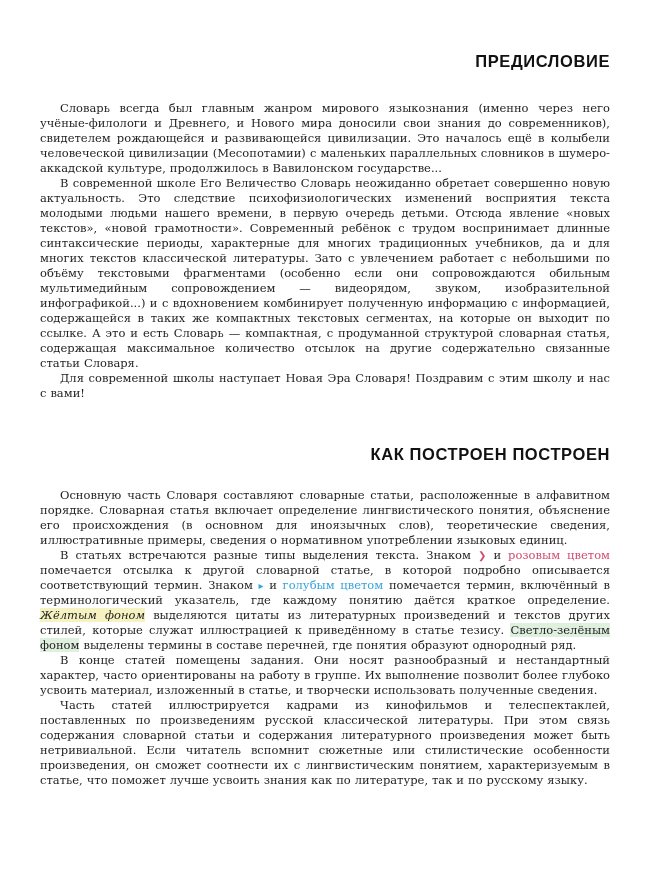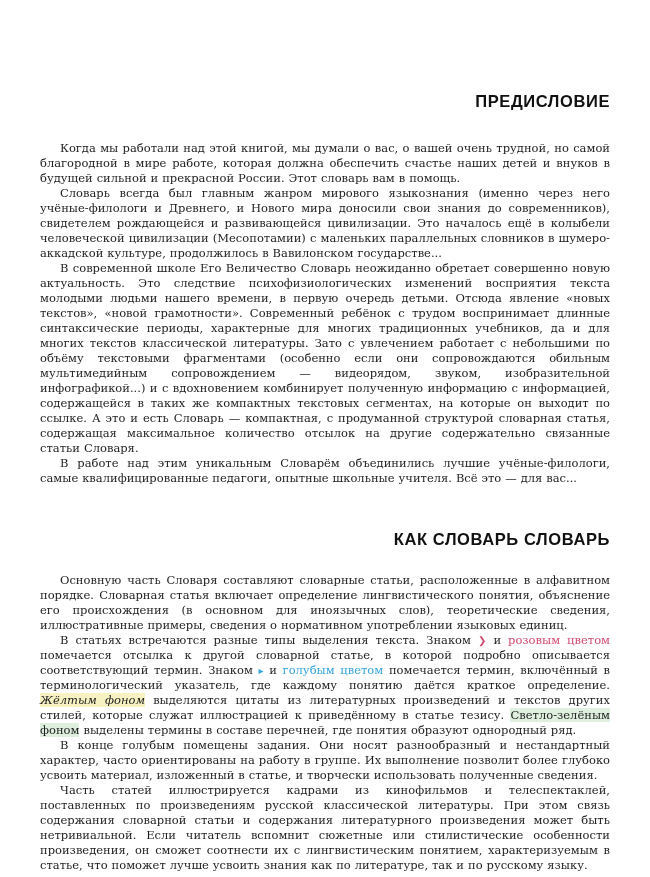--- a/index.html
+++ b/index.html
@@ -12,21 +12,20 @@
     height: 877px;
     overflow: hidden;
     font-family: "DejaVu Serif", serif;
   }
   .page {
     box-sizing: border-box;
     width: 650px;
     height: 766px;
     padding: 52px 40px 30px 40px;
     background: #ffffff;
-    margin-top: 40px;
   }
   .section-title {
     font-family: "Liberation Sans", sans-serif;
     font-weight: bold;
     font-size: 16.5px;
     letter-spacing: 0.6px;
     color: #111111;
     text-align: right;
     margin: 0 0 30px 0;
   }
@@ -54,30 +53,29 @@
   }
 </style>
 </head>
 <body>
 
 <div class="page">
 
   <div class="section">
     <h1 class="section-title">ПРЕДИСЛОВИЕ</h1>
     <div class="body-text">
-        <p><span class="seg-plain">Когда мы работали над этой книгой, мы думали о вас, о вашей очень трудной, но самой благородной в мире работе, которая должна обеспечить счастье наших детей и внуков в будущей сильной и прекрасной России. Этот словарь вам в помощь.</span></p>
         <p><span class="seg-plain">Словарь всегда был главным жанром мирового языкознания (именно через него учёные-филологи и Древнего, и Нового мира доносили свои знания до современников), свидетелем рождающейся и развивающейся цивилизации. Это началось ещё в колыбели человеческой цивилизации (Месопотамии) с маленьких параллельных словников в шумеро-аккадской культуре, продолжилось в Вавилонском государстве...</span></p>
         <p><span class="seg-plain">В современной школе Его Величество Словарь неожиданно обретает совершенно новую актуальность. Это следствие психофизиологических изменений восприятия текста молодыми людьми нашего времени, в первую очередь детьми. Отсюда явление «новых текстов», «новой грамотности». Современный ребёнок с трудом воспринимает длинные синтаксические периоды, характерные для многих традиционных учебников, да и для многих текстов классической литературы. Зато с увлечением работает с небольшими по объёму текстовыми фрагментами (особенно если они сопровождаются обильным мультимедийным сопровождением — видеорядом, звуком, изобразительной инфографикой...) и с вдохновением комбинирует полученную информацию с информацией, содержащейся в таких же компактных текстовых сегментах, на которые он выходит по ссылке. А это и есть Словарь — компактная, с продуманной структурой словарная статья, содержащая максимальное количество отсылок на другие содержательно связанные статьи Словаря.</span></p>
-        <p><span class="seg-plain">В работе над этим уникальным Словарём объединились лучшие учёные-филологи, самые квалифицированные педагоги, опытные школьные учителя. Всё это — для вас...</span></p>
+        <p><span class="seg-plain">Для современной школы наступает Новая Эра Словаря! Поздравим с этим школу и нас с вами!</span></p>
       </div>
   </div>
 
   <div class="section">
-    <h1 class="section-title">КАК СЛОВАРЬ СЛОВАРЬ</h1>
+    <h1 class="section-title">КАК ПОСТРОЕН ПОСТРОЕН</h1>
     <div class="body-text">
         <p><span class="seg-plain">Основную часть Словаря составляют словарные статьи, расположенные в алфавитном порядке. Словарная статья включает определение лингвистического понятия, объяснение его происхождения (в основном для иноязычных слов), теоретические сведения, иллюстративные примеры, сведения о нормативном употреблении языковых единиц.</span></p>
         <p><span class="seg-plain">В статьях встречаются разные типы выделения текста. Знаком </span><span class="seg-pink marker">❯</span><span class="seg-plain"> и </span><span class="seg-pink">розовым цветом</span><span class="seg-plain"> помечается отсылка к другой словарной статье, в которой подробно описывается соответствующий термин. Знаком </span><span class="seg-blue marker">▸</span><span class="seg-plain"> и </span><span class="seg-blue">голубым цветом</span><span class="seg-plain"> помечается термин, включённый в терминологический указатель, где каждому понятию даётся краткое определение. </span><span class="seg-yellow">Жёлтым фоном</span><span class="seg-plain"> выделяются цитаты из литературных произведений и текстов других стилей, которые служат иллюстрацией к приведённому в статье тезису. </span><span class="seg-green">Светло-зелёным фоном</span><span class="seg-plain"> выделены термины в составе перечней, где понятия образуют однородный ряд.</span></p>
-        <p><span class="seg-plain">В конце голубым помещены задания. Они носят разнообразный и нестандартный характер, часто ориентированы на работу в группе. Их выполнение позволит более глубоко усвоить материал, изложенный в статье, и творчески использовать полученные сведения.</span></p>
+        <p><span class="seg-plain">В конце статей помещены задания. Они носят разнообразный и нестандартный характер, часто ориентированы на работу в группе. Их выполнение позволит более глубоко усвоить материал, изложенный в статье, и творчески использовать полученные сведения.</span></p>
         <p><span class="seg-plain">Часть статей иллюстрируется кадрами из кинофильмов и телеспектаклей, поставленных по произведениям русской классической литературы. При этом связь содержания словарной статьи и содержания литературного произведения может быть нетривиальной. Если читатель вспомнит сюжетные или стилистические особенности произведения, он сможет соотнести их с лингвистическим понятием, характеризуемым в статье, что поможет лучше усвоить знания как по литературе, так и по русскому языку.</span></p>
       </div>
   </div>
 
 </div>
 
 </body></html>

